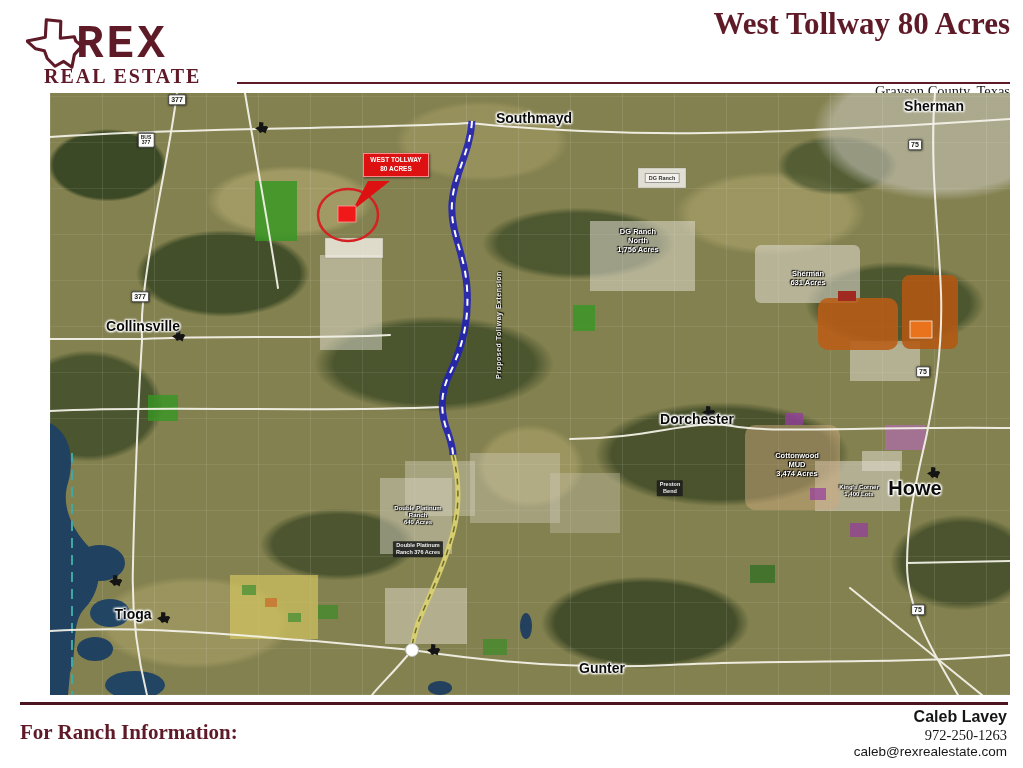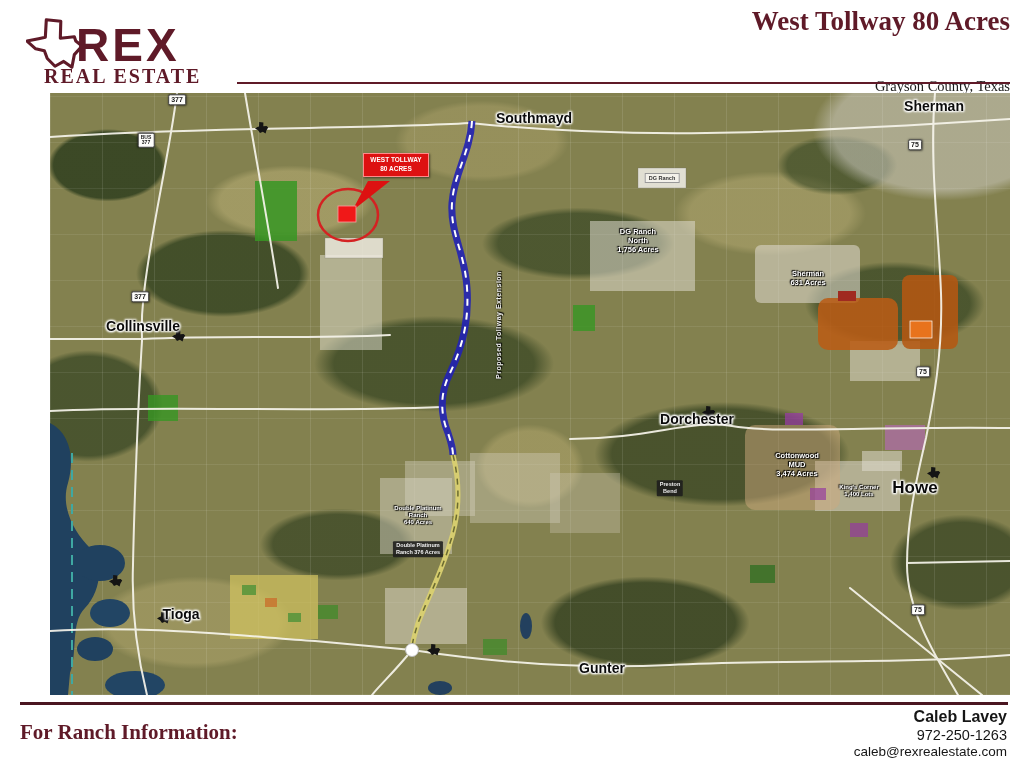--- a/index.html
+++ b/index.html
@@ -3,26 +3,26 @@
 <meta charset="utf-8">
 <style>
   html,body{margin:0;padding:0;background:#fff;}
   #page{position:relative;width:1023px;height:768px;background:#fff;overflow:hidden;
         font-family:"Liberation Sans",sans-serif;}
 
   
   .hdr{position:absolute;left:0;top:0;width:1023px;height:93px;background:#fff;}
   .logo{position:absolute;left:20px;top:6px;width:215px;height:84px;}
   .logo .tx{position:absolute;left:6px;top:12px;}
-  .brand-rex{position:absolute;left:56px;top:16px;font-family:Liberation Sans, sans-serif;
+  .brand-rex{position:absolute;left:56px;top:16px;font-family:Liberation Mono, monospace;
      font-weight:bold;font-size:46px;letter-spacing:3px;color:#5f1a28;line-height:1;}
   .brand-re{position:absolute;left:24px;top:60px;font-family:"Liberation Serif",serif;
      font-weight:bold;font-size:20px;letter-spacing:2px;color:#5f1a28;line-height:1;}
   .titleblock{position:absolute;right:13px;top:6px;text-align:right;}
-  .t1{font-family:"Liberation Serif",serif;font-weight:bold;font-size:27px;color:#5f1a28;line-height:1.15;}
+  .t1{font-family:"Liberation Serif",serif;font-weight:bold;font-size:31px;color:#5f1a28;line-height:1.15;}
   .t2{font-family:"Liberation Serif",serif;font-size:19px;color:#1c1c1c;line-height:1.2;}
   .t3{font-family:"Liberation Serif",serif;font-size:14.5px;color:#1c1c1c;line-height:1.3;margin-top:40px;}
   .hdr-rule{position:absolute;left:237px;top:82px;width:773px;height:2px;background:#5f1a28;}
 
   
   .map{position:absolute;left:50px;top:93px;width:960px;height:602px;overflow:hidden;
     background-color:#83814f;
     background-image:
       repeating-linear-gradient(90deg, rgba(255,255,255,.10) 0 1px, transparent 1px 52px),
       repeating-linear-gradient(0deg, rgba(255,255,255,.08) 0 1px, transparent 1px 46px),
@@ -69,21 +69,21 @@
   .callout{position:absolute;left:313px;top:60px;width:62px;background:#dd1111;
     border:1px solid #ff8a8a;color:#fff;font-weight:bold;font-size:6.5px;line-height:1.35;
     text-align:center;padding:2px 1px;box-shadow:1px 1px 2px rgba(0,0,0,.5);}
 
   
   .ftr-rule{position:absolute;left:20px;top:702px;width:988px;height:2.5px;background:#4a1520;}
   .info{position:absolute;left:20px;top:720px;font-family:"Liberation Serif",serif;
     font-weight:bold;font-size:21px;color:#5f1a28;}
   .contact{position:absolute;right:16px;top:707px;text-align:right;color:#161616;}
   .c-name{font-size:16px;line-height:1.2;font-weight:bold;}
-  .c-phone{font-size:14.5px;line-height:1.25;}
+  .c-phone{font-size:14.5px;line-height:1.25;font-family:Liberation Serif, serif;}
   .c-email{font-size:13.5px;line-height:1.25;}
 </style>
 </head>
 <body>
 
 <div id="page">
 
   <div class="hdr">
     <div class="logo">
       <svg class="tx" width="58" height="52" viewBox="0 0 60 52">
@@ -196,22 +196,22 @@
         <path transform="translate(377,551)" d="M4.2,0 L8.4,0.4 L8.3,4.2 L11.6,4 L13.2,5.6 L11.4,8.6 L10.6,11.4 L7.8,9.8 L5,11 L3,8.2 L0,6.4 L2.4,5 L4,4.6 Z"></path>
         <path transform="translate(205,29)" d="M4.2,0 L8.4,0.4 L8.3,4.2 L11.6,4 L13.2,5.6 L11.4,8.6 L10.6,11.4 L7.8,9.8 L5,11 L3,8.2 L0,6.4 L2.4,5 L4,4.6 Z"></path>
         <path transform="translate(877,374)" d="M4.2,0 L8.4,0.4 L8.3,4.2 L11.6,4 L13.2,5.6 L11.4,8.6 L10.6,11.4 L7.8,9.8 L5,11 L3,8.2 L0,6.4 L2.4,5 L4,4.6 Z"></path>
       </g>
     </svg>
 
     <div class="city" style="left:484px;top:25px;">Southmayd</div>
     <div class="city" style="left:884px;top:13px;">Sherman</div>
     <div class="city" style="left:93px;top:233px;">Collinsville</div>
     <div class="city" style="left:647px;top:326px;">Dorchester</div>
-    <div class="city" style="left:865px;top:395px;font-size:17px;">Howe</div>
-    <div class="city" style="left:83px;top:521px;margin-left:48px;">Tioga</div>
+    <div class="city" style="left:865px;top:395px;font-size:20px;">Howe</div>
+    <div class="city" style="left:83px;top:521px;">Tioga</div>
     <div class="city" style="left:552px;top:575px;text-align:center;">Gunter</div>
 
     <div class="parcel" style="left:588px;top:147px;">DG Ranch
 North
 1,756 Acres</div>
     <div class="parcel" style="left:758px;top:185px;">Sherman
 631 Acres</div>
     <div class="parcel" style="left:747px;top:371px;">Cottonwood
 MUD
 3,474 Acres</div>

